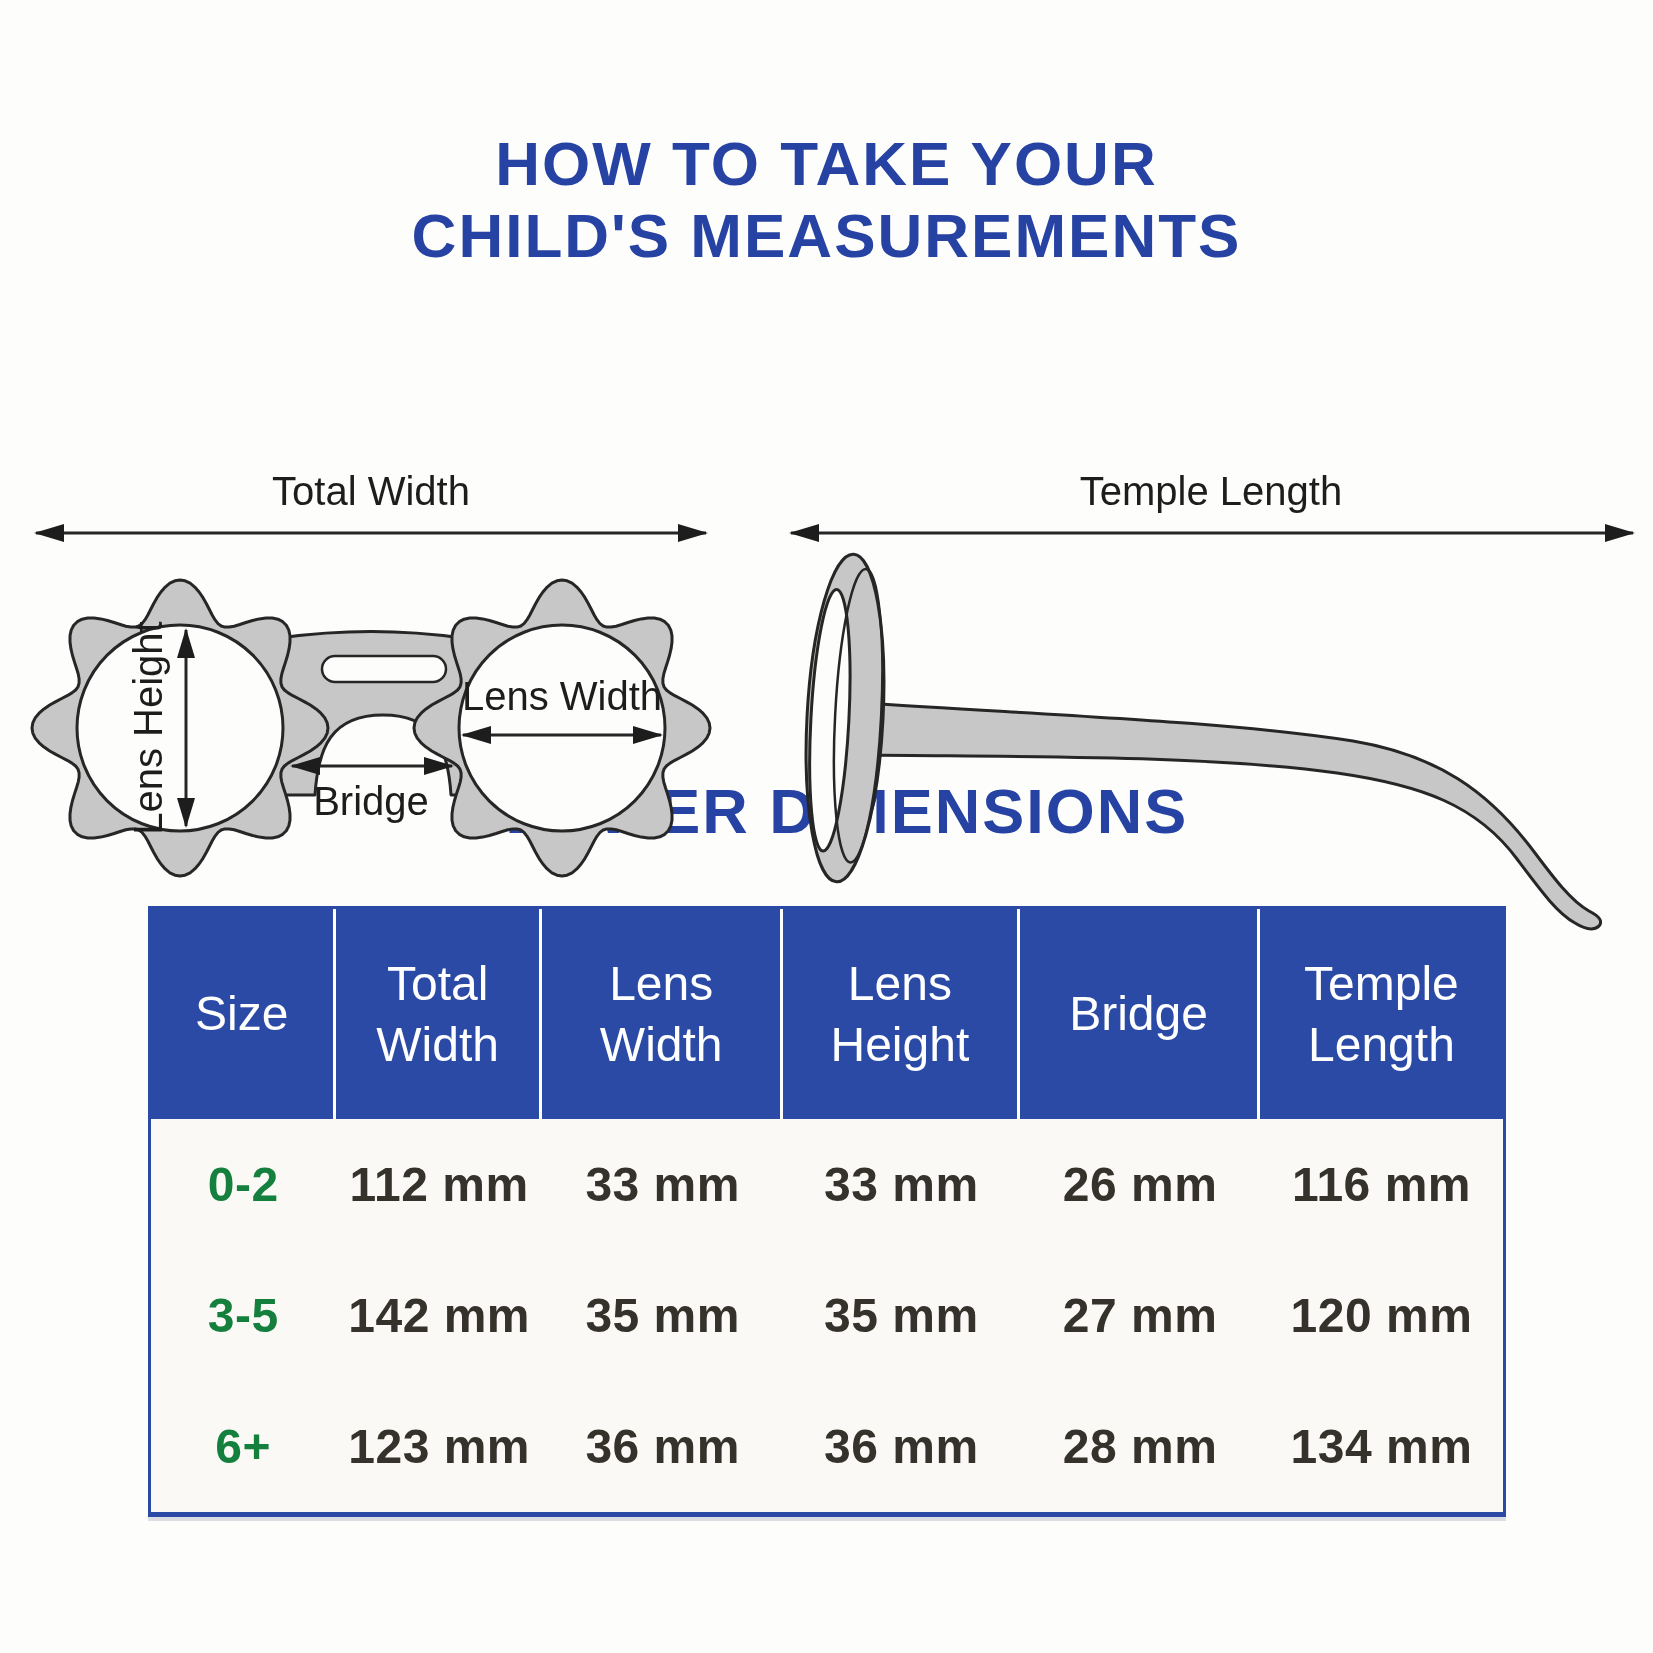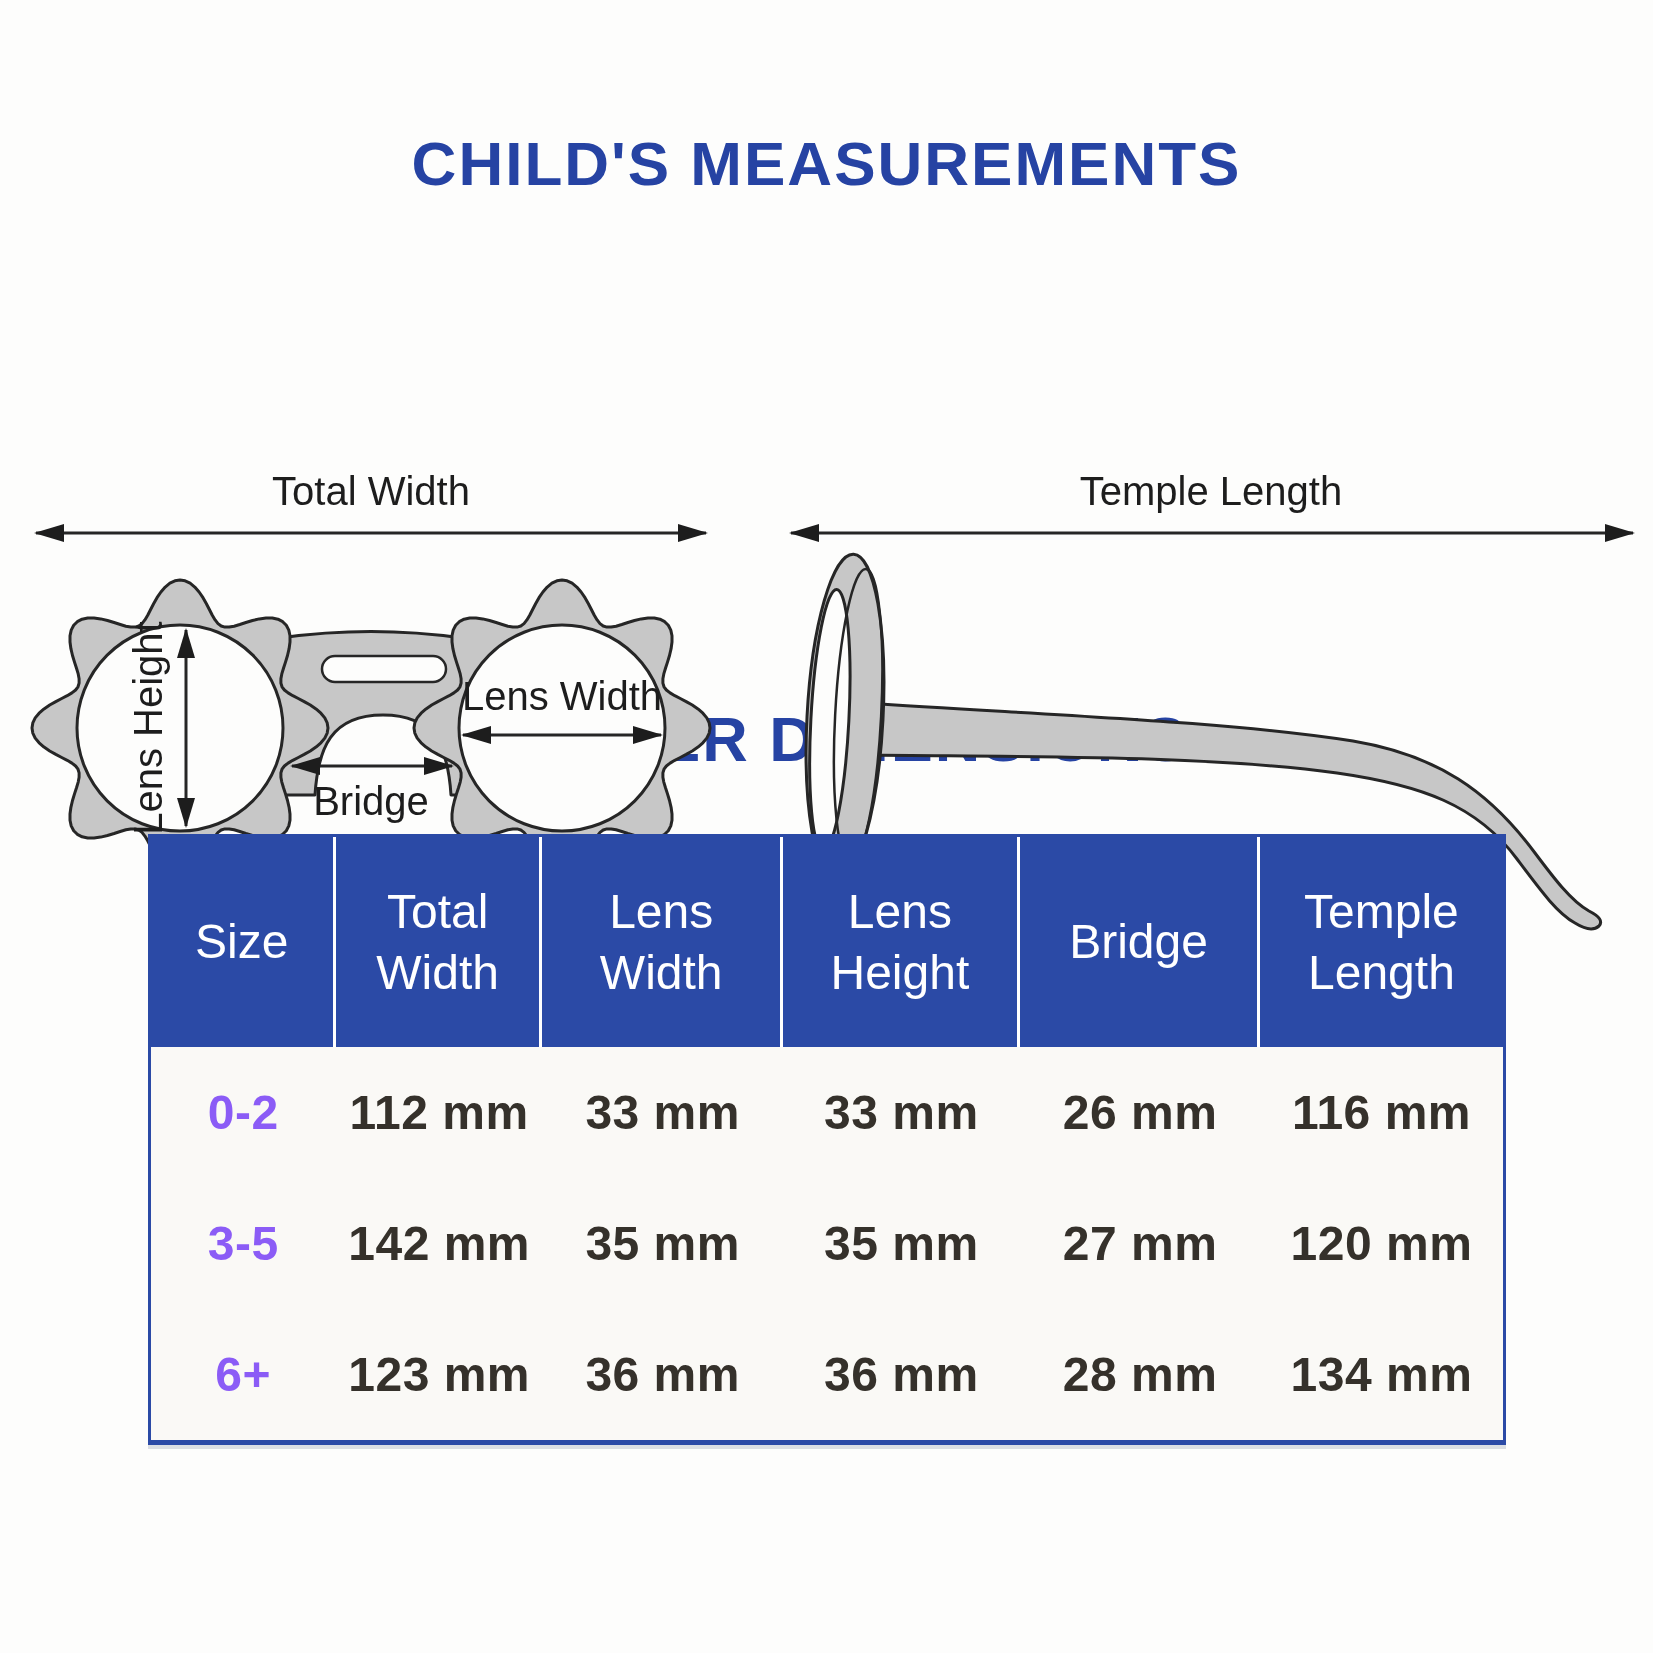--- a/index.html
+++ b/index.html
@@ -77,28 +77,29 @@
   }
   .th:last-child { border-right: none; }
   .trow { height: 131px; }
   .td {
     display:flex; align-items:center; justify-content:center;
     font-size: 48px;
     font-weight: 600;
     color: var(--body-text, #35312b);
     letter-spacing: 0.5px;
   }
-  .td.size-cell { font-weight: 700; color: #8b5cf6; }
+  .td.size-cell { font-weight: 700; color: #15803d; }
 </style>
 </head>
 <body>
 
 <div class="page">
 
   <h1 class="title">
+    <span>HOW TO TAKE YOUR</span>
     <span>CHILD'S MEASUREMENTS</span>
   </h1>
 
   <div class="diagrams">
 
     <svg class="front-view" width="740" height="470" viewBox="0 0 740 470">
       <defs>
         <marker id="ahf" viewBox="0 0 30 20" refX="28" refY="10" markerWidth="30" markerHeight="20" markerUnits="userSpaceOnUse" orient="auto-start-reverse">
           <path d="M0,1 L30,10 L0,19 Z" fill="#1d1d1d"></path>
         </marker>

